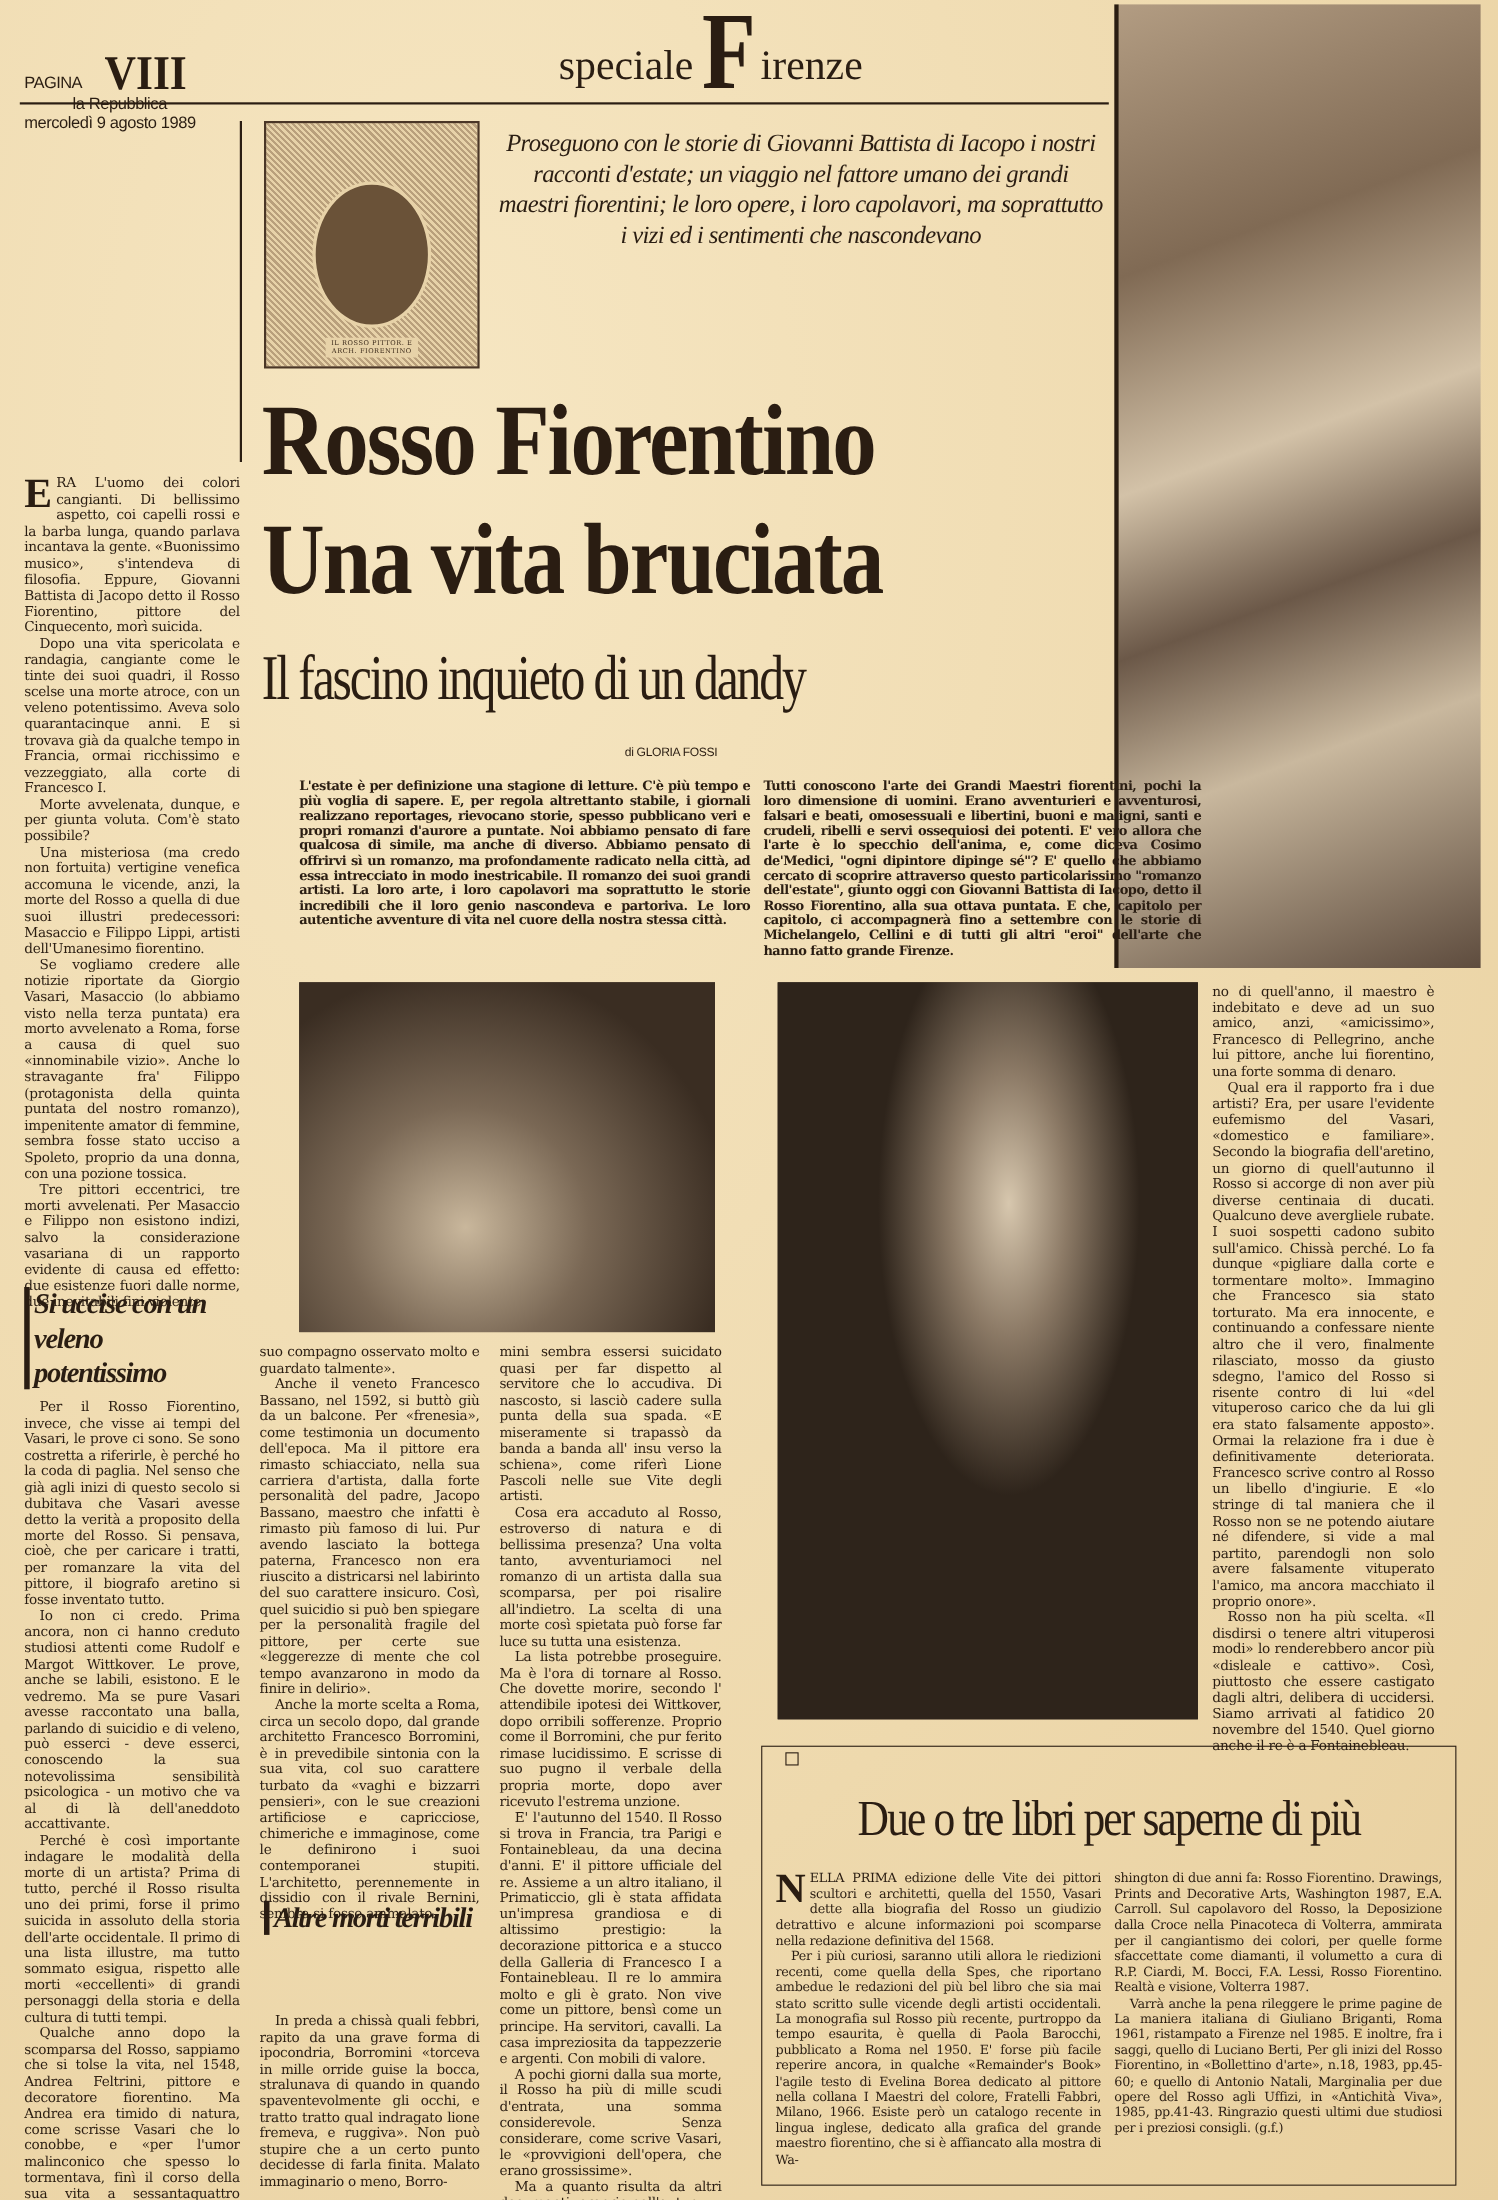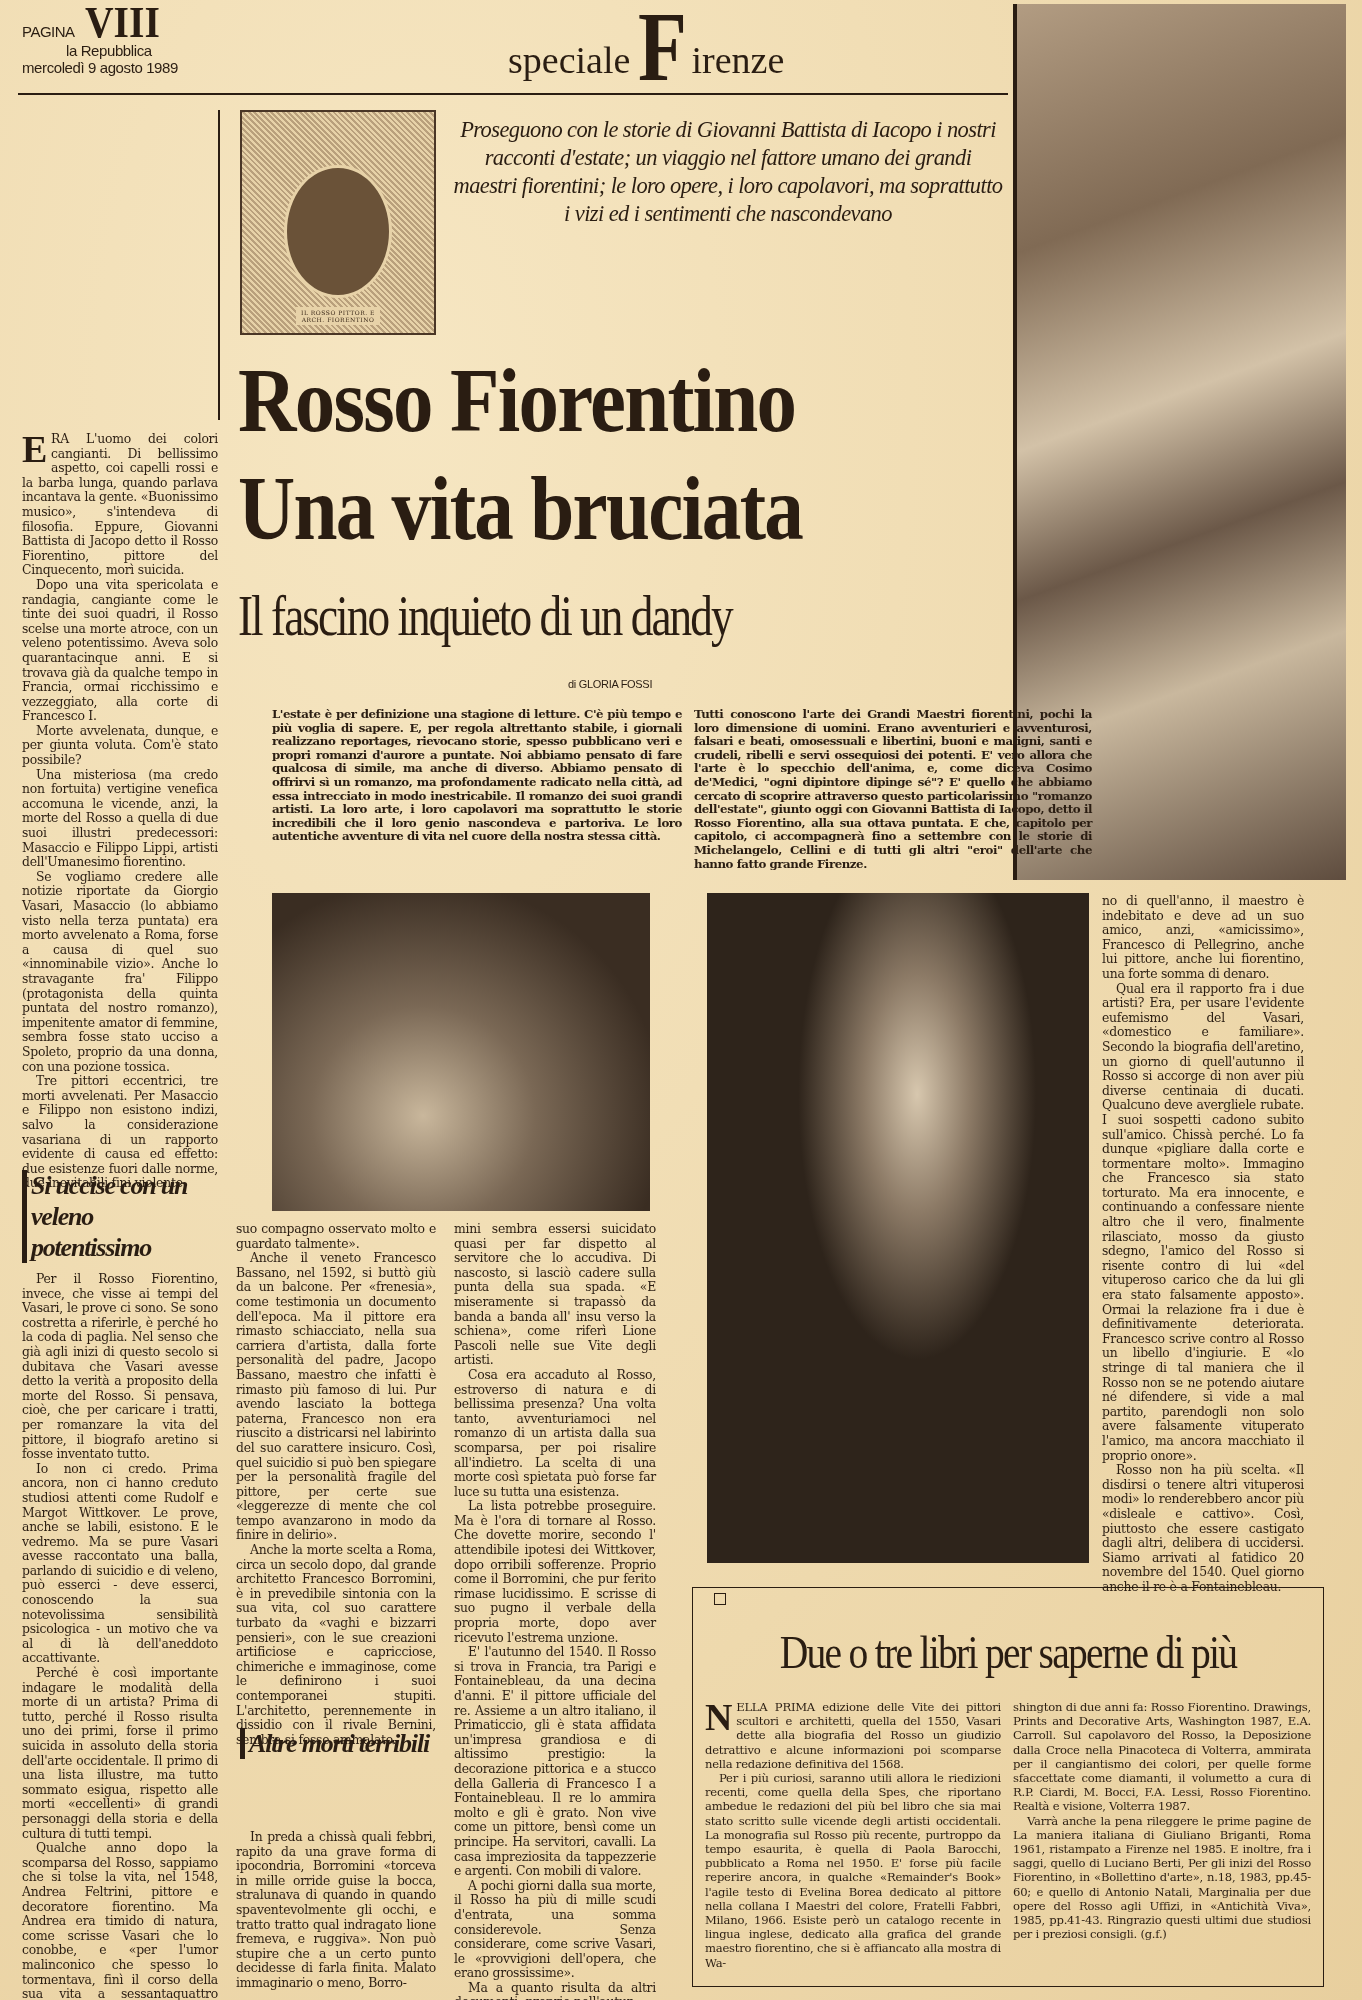--- a/index.html
+++ b/index.html
@@ -9,21 +9,21 @@
     color: #2a1d12;
     font-family: "DejaVu Serif", "Liberation Serif", serif;
     position: relative;
     overflow: hidden;
   }
   .page { position: absolute; inset: 0; background:
     radial-gradient(ellipse at 30% 20%, #f6e6c2 0%, #eed9ad 60%, #e8cf9e 100%); }
 
   
   .mast-left { position: absolute; left: 22px; top: 6px; font-family: "Liberation Sans", sans-serif; }
-  .mast-left .pg { display: flex; align-items: flex-end; gap: 10px; }
+  .mast-left .pg { display: flex; align-items: flex-end; gap: 20px; margin-top: 44px; }
   .mast-left .pg .lbl { font-size: 15px; letter-spacing: -0.5px; }
   .mast-left .pg .num { font-family: "Liberation Serif", serif; font-weight: 700; font-size: 44px; line-height: 34px; transform: scaleX(0.9); transform-origin: left; }
   .mast-left .pub { font-size: 15px; margin-top: 2px; display: flex; align-items: center; gap: 8px; letter-spacing: -0.4px; margin-left: 44px; }
   .mast-left .pub .box { width: 12px; height: 12px; border: 1.5px solid #2a1d12; display: inline-block; }
   .mast-left .date { font-size: 15px; letter-spacing: -0.4px; }
   .mast-title { position: absolute; left: 508px; top: 10px; font-family: "Liberation Serif", serif; font-size: 38px; display: flex; align-items: flex-end; height: 72px; }
   .mast-title .big { font-size: 100px; font-weight: 700; line-height: 70px; margin: 0 -2px 0 2px; transform: scaleX(0.8); display: inline-block; }
   .mast-rule { position: absolute; left: 18px; top: 93px; width: 990px; height: 2px; background: #2a1d12; }
 
   

